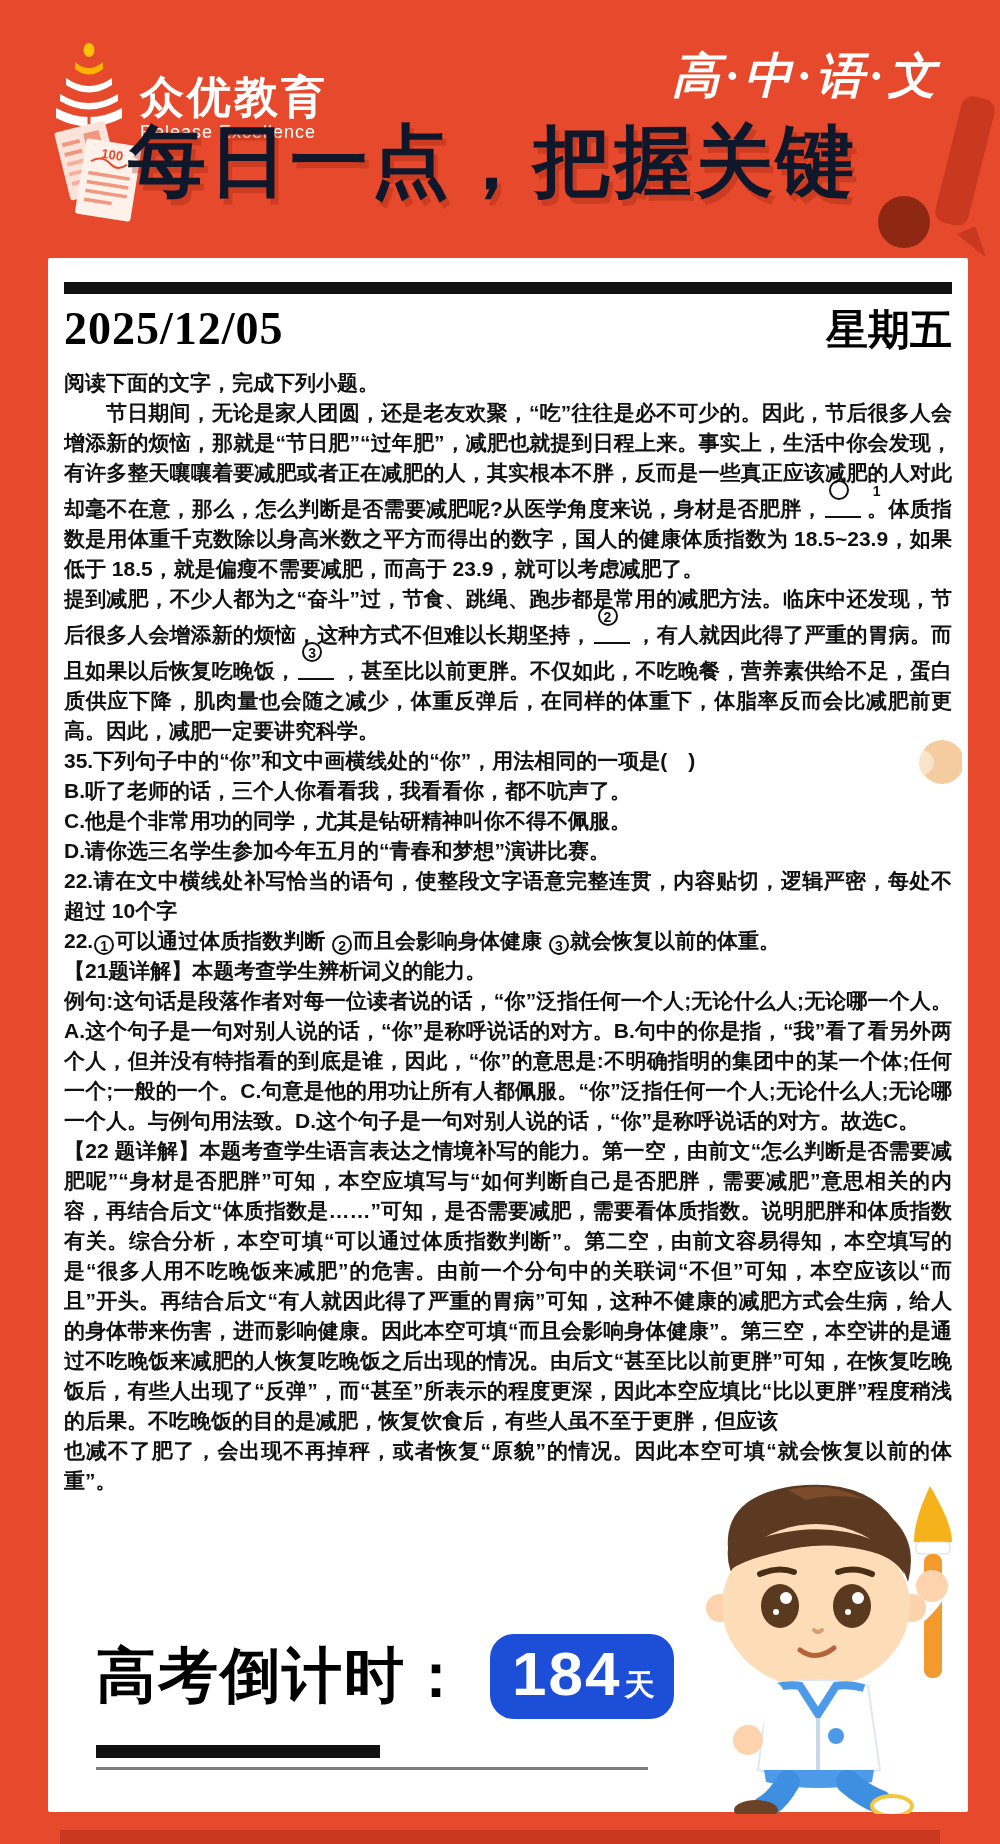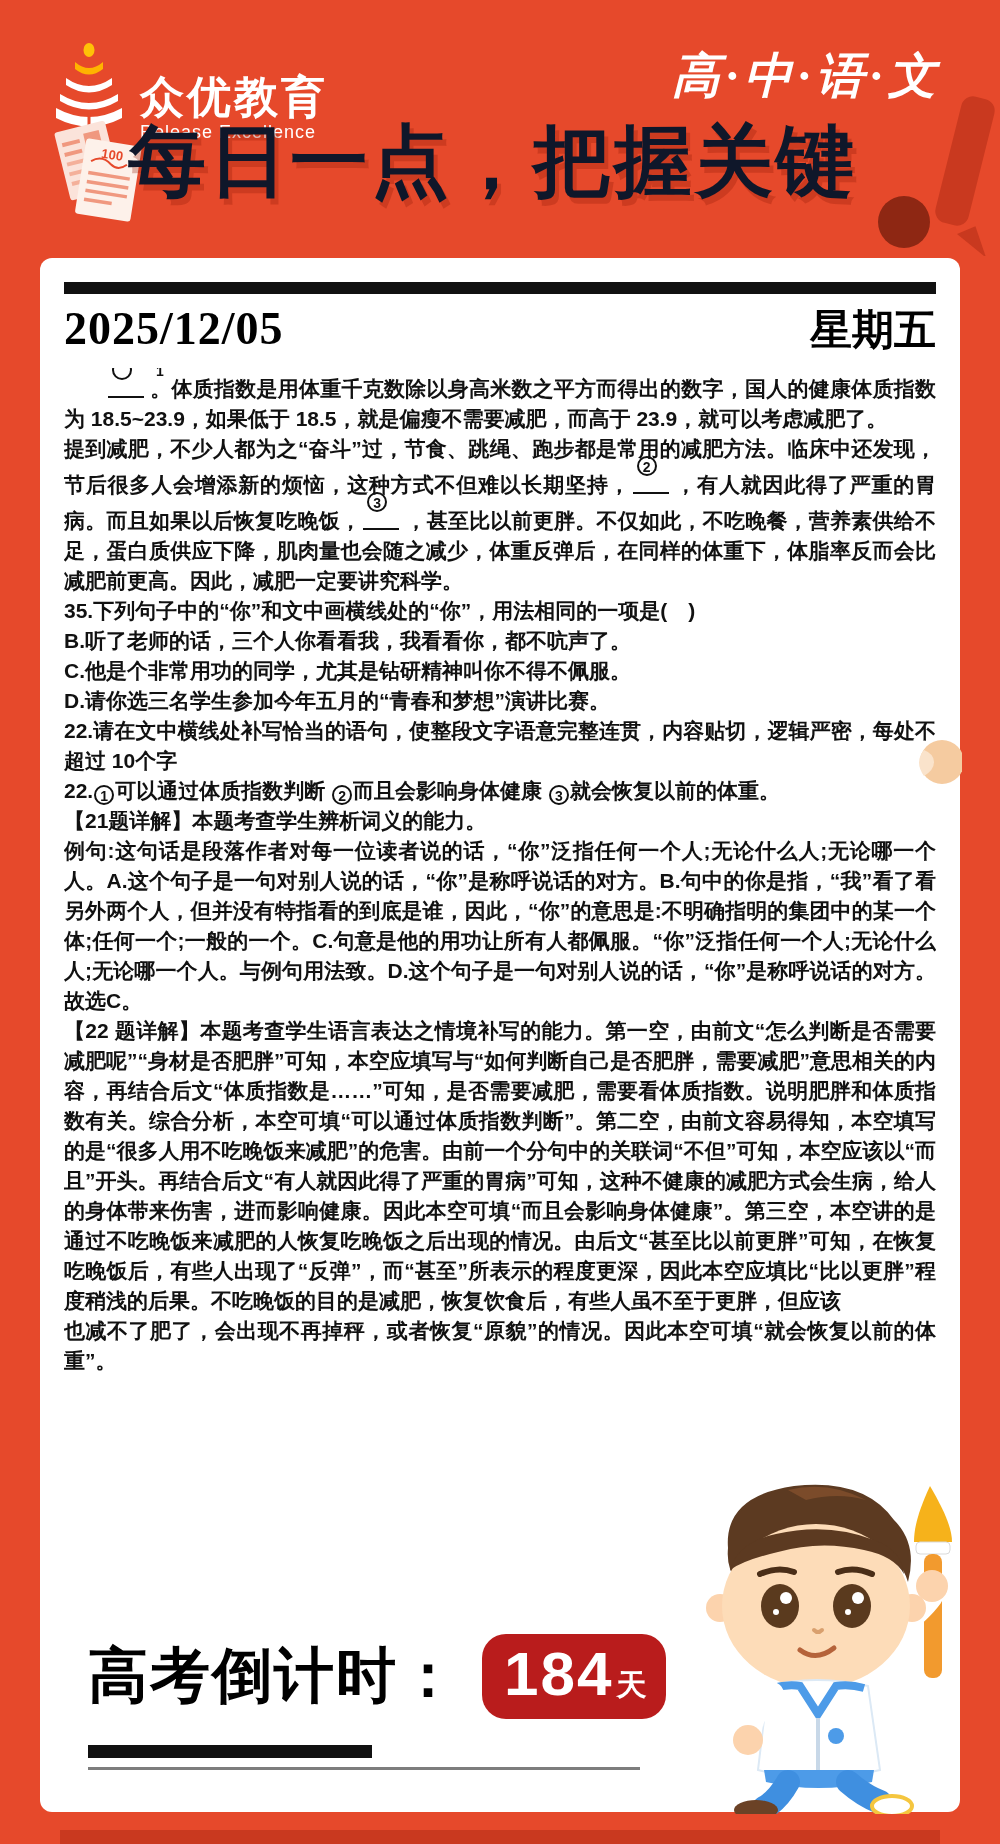--- a/index.html
+++ b/index.html
@@ -30,22 +30,22 @@
   .paper-icon { position:absolute; left:50px; top:112px; width:92px; height:112px; z-index:2; }
   
   .pen-deco { position:absolute; right:-6px; top:86px; width:120px; height:170px; z-index:0; }
   .knob-deco { position:absolute; right:70px; top:196px; width:52px; height:52px; border-radius:50%;
                background:#8E2713; z-index:0; }
   .bottom-deco { position:absolute; left:60px; right:60px; bottom:0; height:14px;
                  background:#C9391F; z-index:0; }
 
   
   .card {
-    position:absolute; left:40px; top:258px; width:920px; height:1554px;
-    background:#fff; border-radius:12px; z-index:1; padding:0 24px;
+    position:absolute; left:48px; top:258px; width:920px; height:1554px;
+    background:#fff; border-radius:2px; z-index:1; padding:0 16px;
   }
   .topbar { margin-top:24px; height:12px; background:#111; }
   .date-row { display:flex; justify-content:space-between; align-items:baseline;
               font-family:"Liberation Serif", serif; font-weight:bold; margin-top:8px; }
   .date    { font-size:46px; letter-spacing:1px; color:#000; }
   .weekday { font-size:42px; color:#000; }
 
   .article {
     margin-top:10px; height:1268px; overflow:hidden;
     font-size:21px; line-height:30px; color:#111; font-weight:600;
@@ -61,21 +61,21 @@
     display:inline-block; width:20px; height:20px; border:2px solid #111; border-radius:50%;
     font-size:14px; line-height:18px; text-align:center; font-weight:700; font-style:normal; color:#111;
   }
   .blank .circ-num { position:absolute; top:-8px; left:6px; }
   .ans-seq .circ-num { vertical-align:-3px; margin:0 1px; }
   .narrow { margin-right:300px; }
 
   
   .countdown { position:absolute; left:48px; top:1376px; display:flex; align-items:center; }
   .cd-label { font-size:60px; font-weight:900; color:#000; letter-spacing:2px;text-align:right; }
-  .cd-badge { background:#b91c1c; border-radius:24px; padding:4px 20px 10px 22px;
+  .cd-badge { background:#1d4ed8; border-radius:24px; padding:4px 20px 10px 22px;
               margin-left:22px; display:flex; align-items:baseline; }
   .cd-days { color:#fff; font-size:62px; font-weight:900; letter-spacing:2px; }
   .cd-unit { color:#fff; font-size:30px; font-weight:700; margin-left:3px; }
 
   .black-bar { position:absolute; left:48px; top:1487px; width:284px; height:13px; background:#111; }
   .gray-line { position:absolute; left:48px; top:1509px; width:552px; height:3px; background:#7d7d7d; }
 
   
   .mascot { position:absolute; left:668px; top:1478px; width:305px; height:336px; z-index:3; }
   .peach-deco { position:absolute; left:908px; top:736px; width:54px; height:52px; z-index:2; }
@@ -131,22 +131,23 @@
 
 <div class="card">
   <div class="topbar"></div>
 
   <div class="date-row">
     <span class="date">2025/12/05</span>
     <span class="weekday">星期五</span>
   </div>
 
   <div class="article">
-
-    <p class="indent"><span class="blank"><i class="circ-num">1</i></span><span>。体质指数是用体重千克数除以身高米数之平方而得出的数字，国人的健康体质指数为 18.5~23.9，如果低于 18.5，就是偏瘦不需要减肥，而高于 23.9，就可以考虑减肥了。</span></p>
+    <p>阅读下面的文字，完成下列小题。</p>
+
+    <p class="indent"><span>节日期间，无论是家人团圆，还是老友欢聚，“吃”往往是必不可少的。因此，节后很多人会增添新的烦恼，那就是“节日肥”“过年肥”，减肥也就提到日程上来。事实上，生活中你会发现，有许多整天嚷嚷着要减肥或者正在减肥的人，其实根本不胖，反而是一些真正应该减肥的人对此却毫不在意，那么，怎么判断是否需要减肥呢?从医学角度来说，身材是否肥胖，</span><span class="blank"><i class="circ-num">1</i></span><span>。体质指数是用体重千克数除以身高米数之平方而得出的数字，国人的健康体质指数为 18.5~23.9，如果低于 18.5，就是偏瘦不需要减肥，而高于 23.9，就可以考虑减肥了。</span></p>
 
     <p><span>提到减肥，不少人都为之“奋斗”过，节食、跳绳、跑步都是常用的减肥方法。临床中还发现，节后很多人会增添新的烦恼，这种方式不但难以长期坚持，</span><span class="blank"><i class="circ-num">2</i></span><span>，有人就因此得了严重的胃病。而且如果以后恢复吃晚饭，</span><span class="blank"><i class="circ-num">3</i></span><span>，甚至比以前更胖。不仅如此，不吃晚餐，营养素供给不足，蛋白质供应下降，肌肉量也会随之减少，体重反弹后，在同样的体重下，体脂率反而会比减肥前更高。因此，减肥一定要讲究科学。</span></p>
 
     <p>35.下列句子中的“你”和文中画横线处的“你”，用法相同的一项是(　)</p>
     <p>B.听了老师的话，三个人你看看我，我看看你，都不吭声了。</p>
     <p>C.他是个非常用功的同学，尤其是钻研精神叫你不得不佩服。</p>
     <p>D.请你选三名学生参加今年五月的“青春和梦想”演讲比赛。</p>
     <p>22.请在文中横线处补写恰当的语句，使整段文字语意完整连贯，内容贴切，逻辑严密，每处不超过 10个字</p>
 
 

